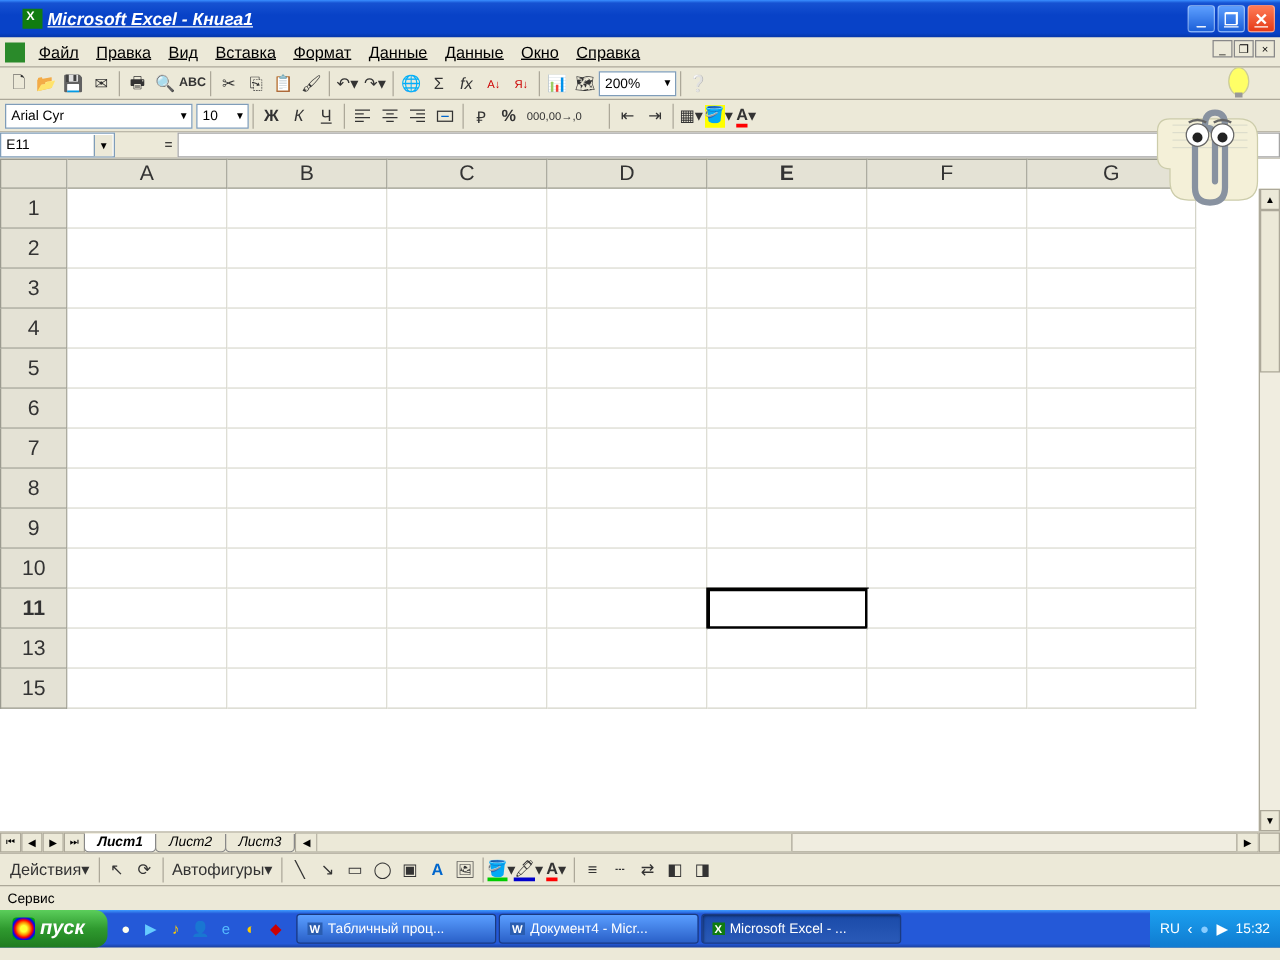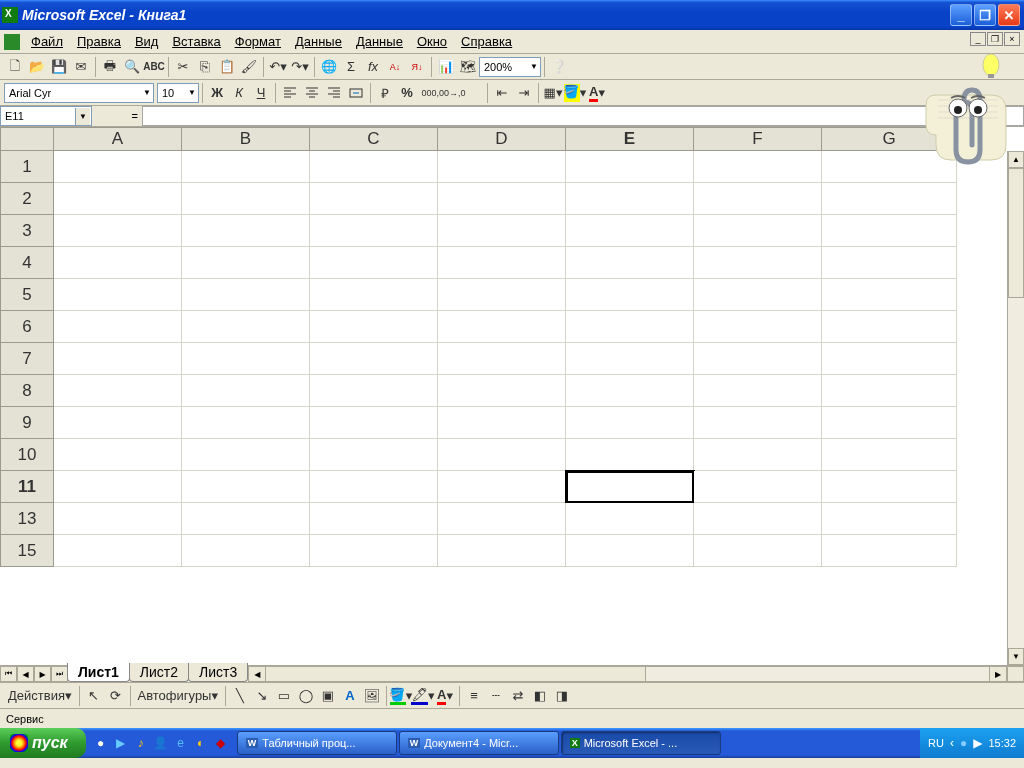--- a/index.html
+++ b/index.html
@@ -1,19 +1,19 @@
 <!DOCTYPE html>
 <html><head>
 <meta charset="utf-8">
 <style>
 * { box-sizing: border-box; margin: 0; padding: 0; font-family: "Tahoma", "MS Sans Serif", sans-serif; }
 body { width: 1024px; height: 768px; overflow: hidden; background: #ece9d8; font-size: 11px; }
 
 
-.titlebar { height: 30px; background: linear-gradient(to bottom, #3a8fff 0%, #1652d2 8%, #0842c7 40%, #0842c7 88%, #0536a8 100%); display: flex; align-items: center; color: white; padding-left: 2px; }
+.titlebar { height: 30px; background: linear-gradient(to bottom, #3a8fff 0%, #1652d2 8%, #0842c7 40%, #0842c7 88%, #0536a8 100%); display: flex; align-items: center; color: white; padding-left: 18px; text-decoration: underline; }
 .titlebar .icon { width: 16px; height: 16px; margin-right: 4px; background: #107c10; display: inline-block; position: relative; }
 .titlebar .icon::before { content:"X"; color:white; font-size:10px; font-weight:bold; position:absolute; left:3px; top:1px; }
 .titlebar .title { font-size: 14px; font-weight: bold; font-style: italic; }
 .winbtns { margin-left: auto; display: flex; gap: 2px; margin-right: 4px; }
 .winbtn { width: 22px; height: 22px; border-radius: 3px; display:flex; align-items:center; justify-content:center; color:white; font-weight:bold; font-size:13px; border:1px solid rgba(255,255,255,.4);}
 .winbtn.min,.winbtn.max{ background: linear-gradient(to bottom,#5d9fff,#1b5fd8); }
 .winbtn.close{ background: linear-gradient(to bottom,#ff7b56,#e53a17); }
 
 
 .menubar { height: 24px; background: #ece9d8; display:flex; align-items:center; padding-left:4px; gap:0; border-bottom:1px solid #aca899; position:relative;}
@@ -52,21 +52,21 @@
 .cell.selected { outline:3px solid black; outline-offset:-2px; }
 .vscroll { position:absolute; right:0; top:24px; bottom:0; width:17px; background:#ece9d8; border-left:1px solid #aca899;}
 .vscroll .sbtn { height:17px; background:#ece9d8; border:1px solid #aca899; display:flex; align-items:center; justify-content:center; font-size:8px;}
 .vscroll .track { background:#f0ede0; height:calc(100% - 34px); position:relative;}
 .vscroll .thumb { position:absolute; top:0; left:0; right:0; height:130px; background:#ece9d8; border:1px solid #aca899;}
 
 
 .tabrow { height:17px; display:flex; background:#ece9d8; border-top:1px solid #aca899; }
 .navbtn { width:17px; border:1px solid #aca899; display:flex; align-items:center; justify-content:center; font-size:8px; background:#ece9d8;}
 .sheettabs { display:flex; align-items:flex-end; }
-.tab { padding:1px 10px; font-size:14px; background:#ece9d8; border:1px solid #888; border-top:none; border-radius:0 0 4px 4px; margin-left:-1px; position:relative; }
+.tab { padding:1px 10px; font-size:11px; background:#ece9d8; border:1px solid #888; border-top:none; border-radius:0 0 4px 4px; margin-left:-1px; position:relative;font-style:italic; }
 .tab.active { background:white; font-weight:bold; z-index:2; }
 .hsplit { flex:1; display:flex; }
 .hscroll { flex:1; background:#f0ede0; border:1px solid #aca899; display:flex; }
 .hscroll .sbtn { width:17px; background:#ece9d8; border-right:1px solid #aca899; display:flex;align-items:center;justify-content:center; font-size:8px;}
 .hscroll .sbtn.r { border-left:1px solid #aca899; border-right:none; margin-left:auto;}
 .hscroll .thumb { width:380px; background:#ece9d8; border-right:1px solid #aca899;}
 
 
 .drawbar { height:26px; background:#ece9d8; display:flex; align-items:center; padding-left:4px; border-top:1px solid #aca899; }
 

